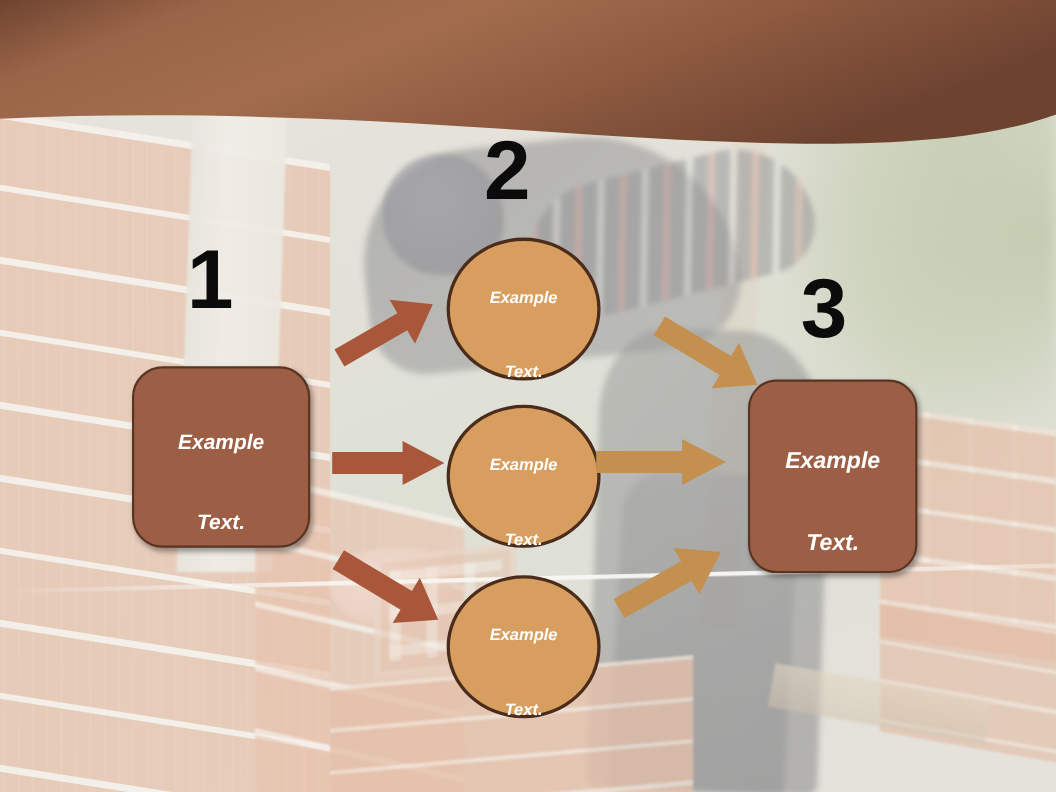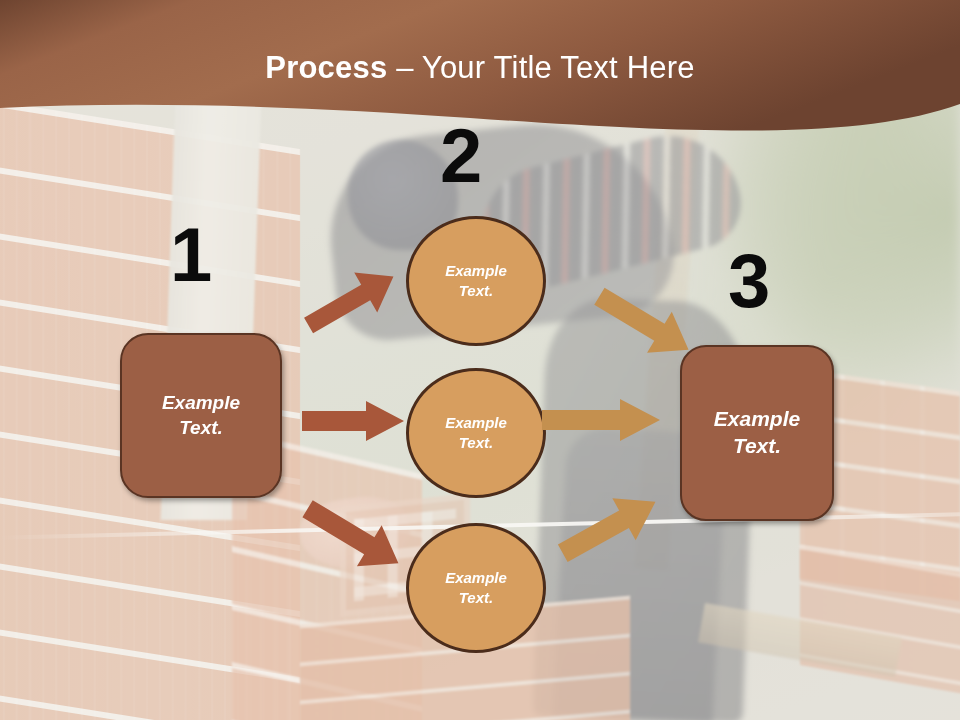--- a/index.html
+++ b/index.html
@@ -281,21 +281,21 @@
     line-height: 1.35;
   }
   .circle-1 { left: 406px; top: 216px; }
   .circle-2 { left: 406px; top: 368px; }
   .circle-3 { left: 406px; top: 523px; }
 
   
   .arrow { position: absolute; }
   .arrow svg { display: block; overflow: visible; }
 
-  .box-text, .circle-text { display: block; }
+  .box-text, .circle-text { display: block; margin-top: 48px; }
 </style>
 </head>
 <body>
 
 <div class="slide">
 
   <div class="photo">
     <div class="photo-layer bg-base"></div>
     <div class="photo-layer foliage"></div>
     <div class="photo-layer brickwall"></div>
@@ -323,23 +323,20 @@
         <linearGradient id="hdrGrad" x1="0" y1="0" x2="1" y2="0.35">
           <stop offset="0%" stop-color="#6e4430"></stop>
           <stop offset="18%" stop-color="#9a6448"></stop>
           <stop offset="42%" stop-color="#a26c4d"></stop>
           <stop offset="68%" stop-color="#8e5a40"></stop>
           <stop offset="100%" stop-color="#6d4330"></stop>
         </linearGradient>
       </defs>
       <path d="M0,0 H960 V104 C860,140 700,134 470,118 C300,106 140,101 0,108 Z" fill="url(#hdrGrad)"></path>
     </svg>
-    <div class="title">
-      <b>Process</b><span class="light"> – Your Title Text Here</span>
-    </div>
   </div>
 
   <div class="step-num num-1">1</div>
   <div class="step-num num-2">2</div>
   <div class="step-num num-3">3</div>
 
   <div class="box box-left">
     <div>
       <span class="box-text">Example</span>
       <span class="box-text">Text.</span>

